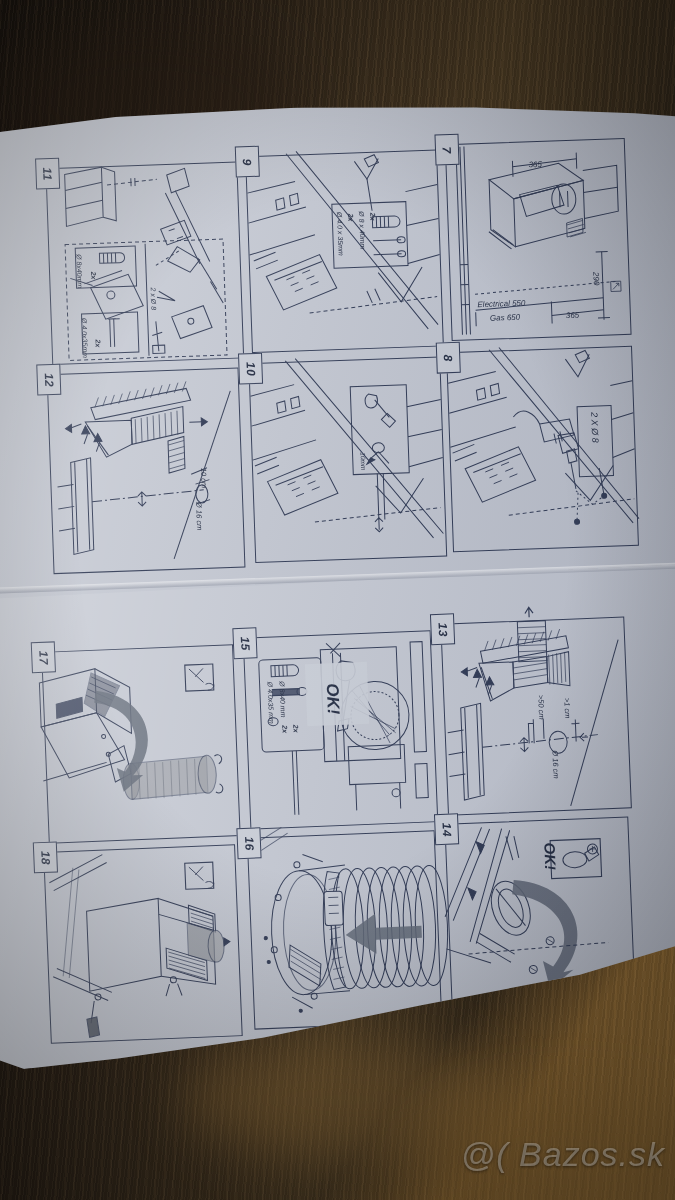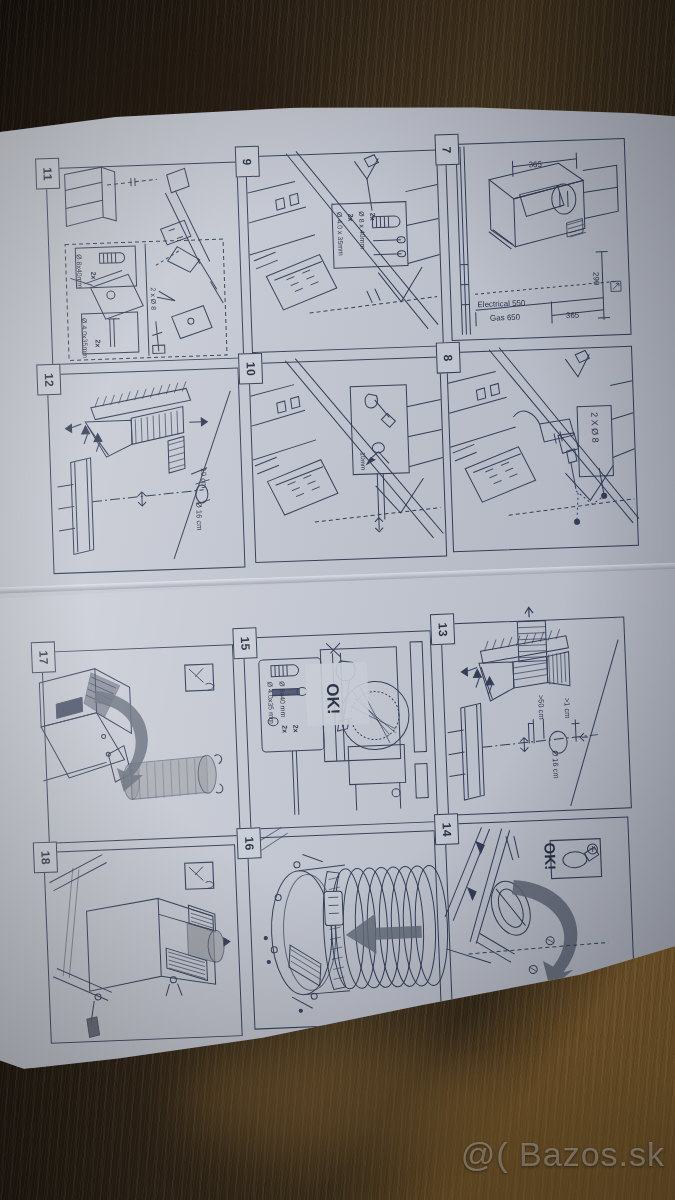--- a/index.html
+++ b/index.html
@@ -2,21 +2,21 @@
 <html><head>
 <meta charset="utf-8">
 <title>Installation Manual Photo</title>
 <style>
   html,body{margin:0;padding:0;background:#000;}
   body{width:675px;height:1200px;overflow:hidden;font-family:"Liberation Sans",sans-serif;}
   #scene{position:relative;width:675px;height:1200px;overflow:hidden;
     background:
       linear-gradient(128deg, rgba(120,86,40,0) 78%, rgba(138,102,50,.95) 86%, rgba(150,112,56,1) 100%),
       linear-gradient(100deg,#1b1510 0%,#241c14 18%,#3a2d1d 42%,#4a3a23 58%,#33281a 78%,#1d1610 100%),
-      #241c14;}
+      #241c14; font-style: italic;}
   
   .grain{position:absolute;inset:0;pointer-events:none;
     background-image:repeating-linear-gradient(97deg,
       rgba(255,225,180,.055) 0px, rgba(255,225,180,.055) 1px,
       rgba(0,0,0,.05) 1px, rgba(0,0,0,.05) 3px,
       rgba(255,225,180,.03) 3px, rgba(255,225,180,.03) 4px,
       rgba(0,0,0,0) 4px, rgba(0,0,0,0) 7px);}
   .grain2{position:absolute;inset:0;pointer-events:none;
     background-image:repeating-linear-gradient(93deg,
       rgba(200,160,110,.07) 0px, rgba(200,160,110,.07) 2px,

